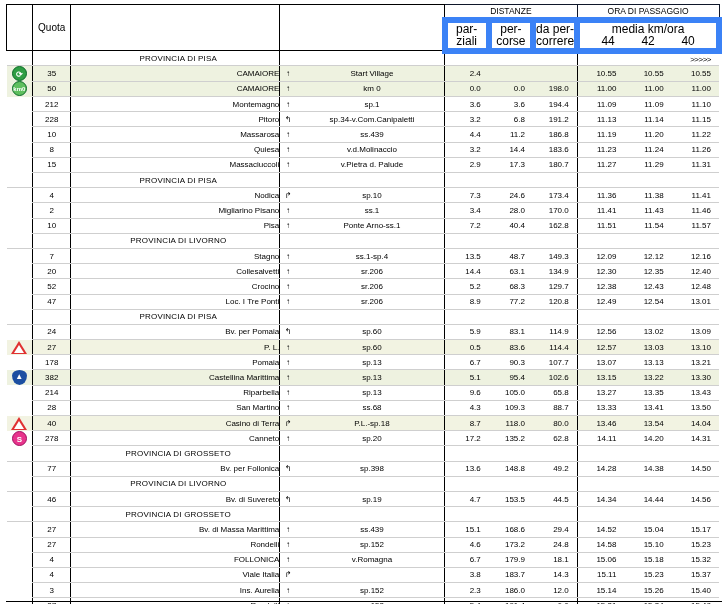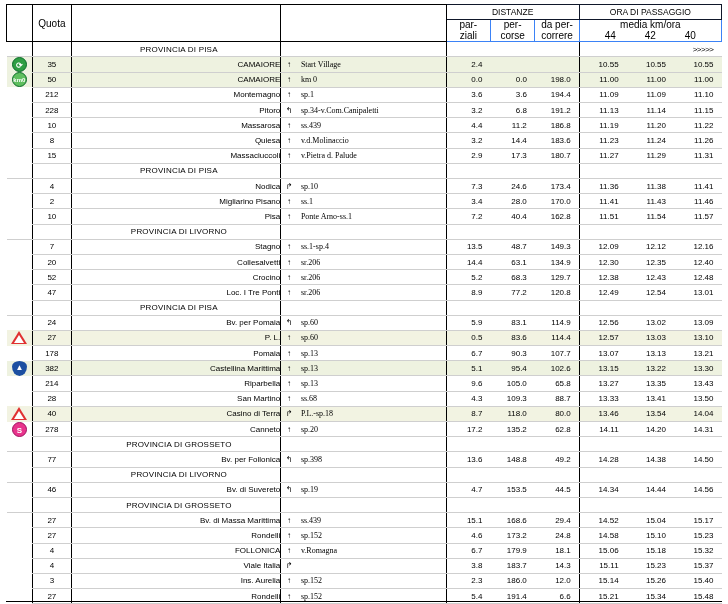--- a/index.html
+++ b/index.html
@@ -34,23 +34,23 @@
     font-size: 8.5px;
     height: 15px;
   }
   .hdr-tall {
     border: 1px solid #000;
     text-align: center;
     font-size: 10px;
   }
   .hdr-blank { border: 1px solid #000; }
   .hdr-sub {
-    border: 1px solid #3b82f6;
+    border: 6px solid #3b82f6;
     text-align: center;
-    font-size: 10px;
+    font-size: 12px;
     line-height: 1.05;
     padding: 1px 0 1px 0;
   }
   .hdr-sub .l2 { display: block; }
 
   
   tr.datarow td {
     height: 15.2px;
     border-bottom: 1px solid #cfcfcf;
     font-size: 8px;
@@ -59,21 +59,21 @@
   tr.sectionrow td {
     height: 15.2px;
     border-bottom: 1px solid #cfcfcf;
     font-size: 8px;
   }
 
   .c-icon { width: 26px; text-align: center; }
   .c-quota { width: 38px; text-align: center; }
   .c-loc { width: 208px; padding-left: 6px !important; text-align: right; }
   .c-arrow { width: 16px; text-align: center; font-size: 9px; }
-  .c-road { width: 148px; padding-left: 4px !important; text-align: left; font-family: Liberation Serif, serif; }
+  .c-road { width: 148px; padding-left: 4px !important; text-align: center; }
   .c-par, .c-per, .c-dap { width: 44px; text-align: right; padding-right: 8px !important; }
   .c-t1, .c-t2, .c-t3 { width: 47px; text-align: right; padding-right: 8px !important; }
 
   .section-label {
     text-align: center;
     font-weight: bold;
     font-size: 8.5px;
     letter-spacing: 0.2px;
   }
   .bold { font-weight: bold; }

